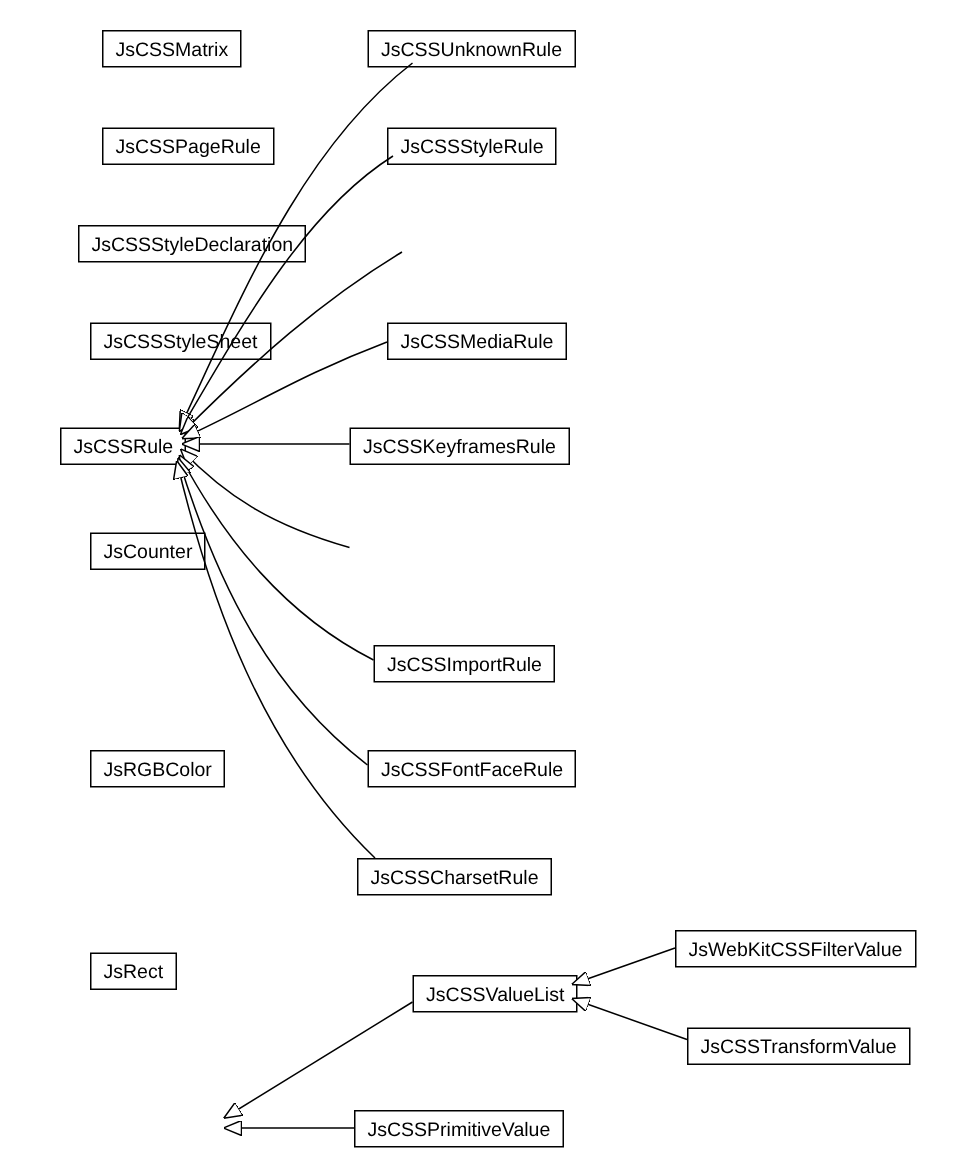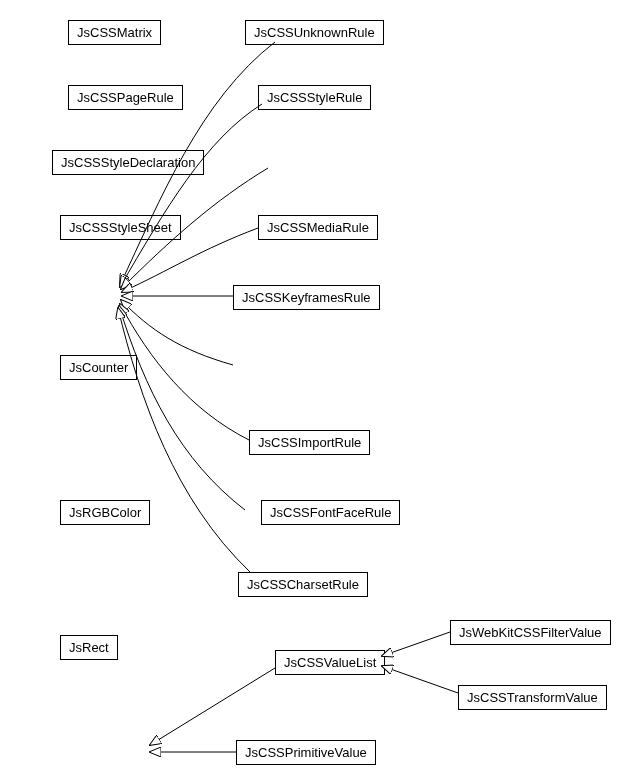--- a/index.html
+++ b/index.html
@@ -16,28 +16,29 @@
 <div class="node" style="left:245px;top:20px">JsCSSUnknownRule</div>
 
 <div class="node" style="left:68px;top:85px">JsCSSPageRule</div>
 <div class="node" style="left:258px;top:85px">JsCSSStyleRule</div>
 
 <div class="node" style="left:52px;top:150px">JsCSSStyleDeclaration</div>
 
 <div class="node" style="left:60px;top:215px">JsCSSStyleSheet</div>
 <div class="node" style="left:258px;top:215px">JsCSSMediaRule</div>
 
+<div class="node" style="left:40px;top:285px">JsCSSRule</div>
 <div class="node" style="left:233px;top:285px">JsCSSKeyframesRule</div>
 
 <div class="node" style="left:60px;top:355px">JsCounter</div>
 
 <div class="node" style="left:249px;top:430px">JsCSSImportRule</div>
 
 <div class="node" style="left:60px;top:500px">JsRGBColor</div>
-<div class="node" style="left:261px;top:500px">JsCSSFontFaceRule</div>
+<div class="node" style="left:245px;top:500px">JsCSSFontFaceRule</div>
 
 <div class="node" style="left:238px;top:572px">JsCSSCharsetRule</div>
 
 <div class="node" style="left:60px;top:635px">JsRect</div>
 <div class="node" style="left:275px;top:650px">JsCSSValueList</div>
 <div class="node" style="left:458px;top:685px">JsCSSTransformValue</div>
 <div class="node" style="left:450px;top:620px">JsWebKitCSSFilterValue</div>
 
 <div class="node" style="left:236px;top:740px">JsCSSPrimitiveValue</div>
 

